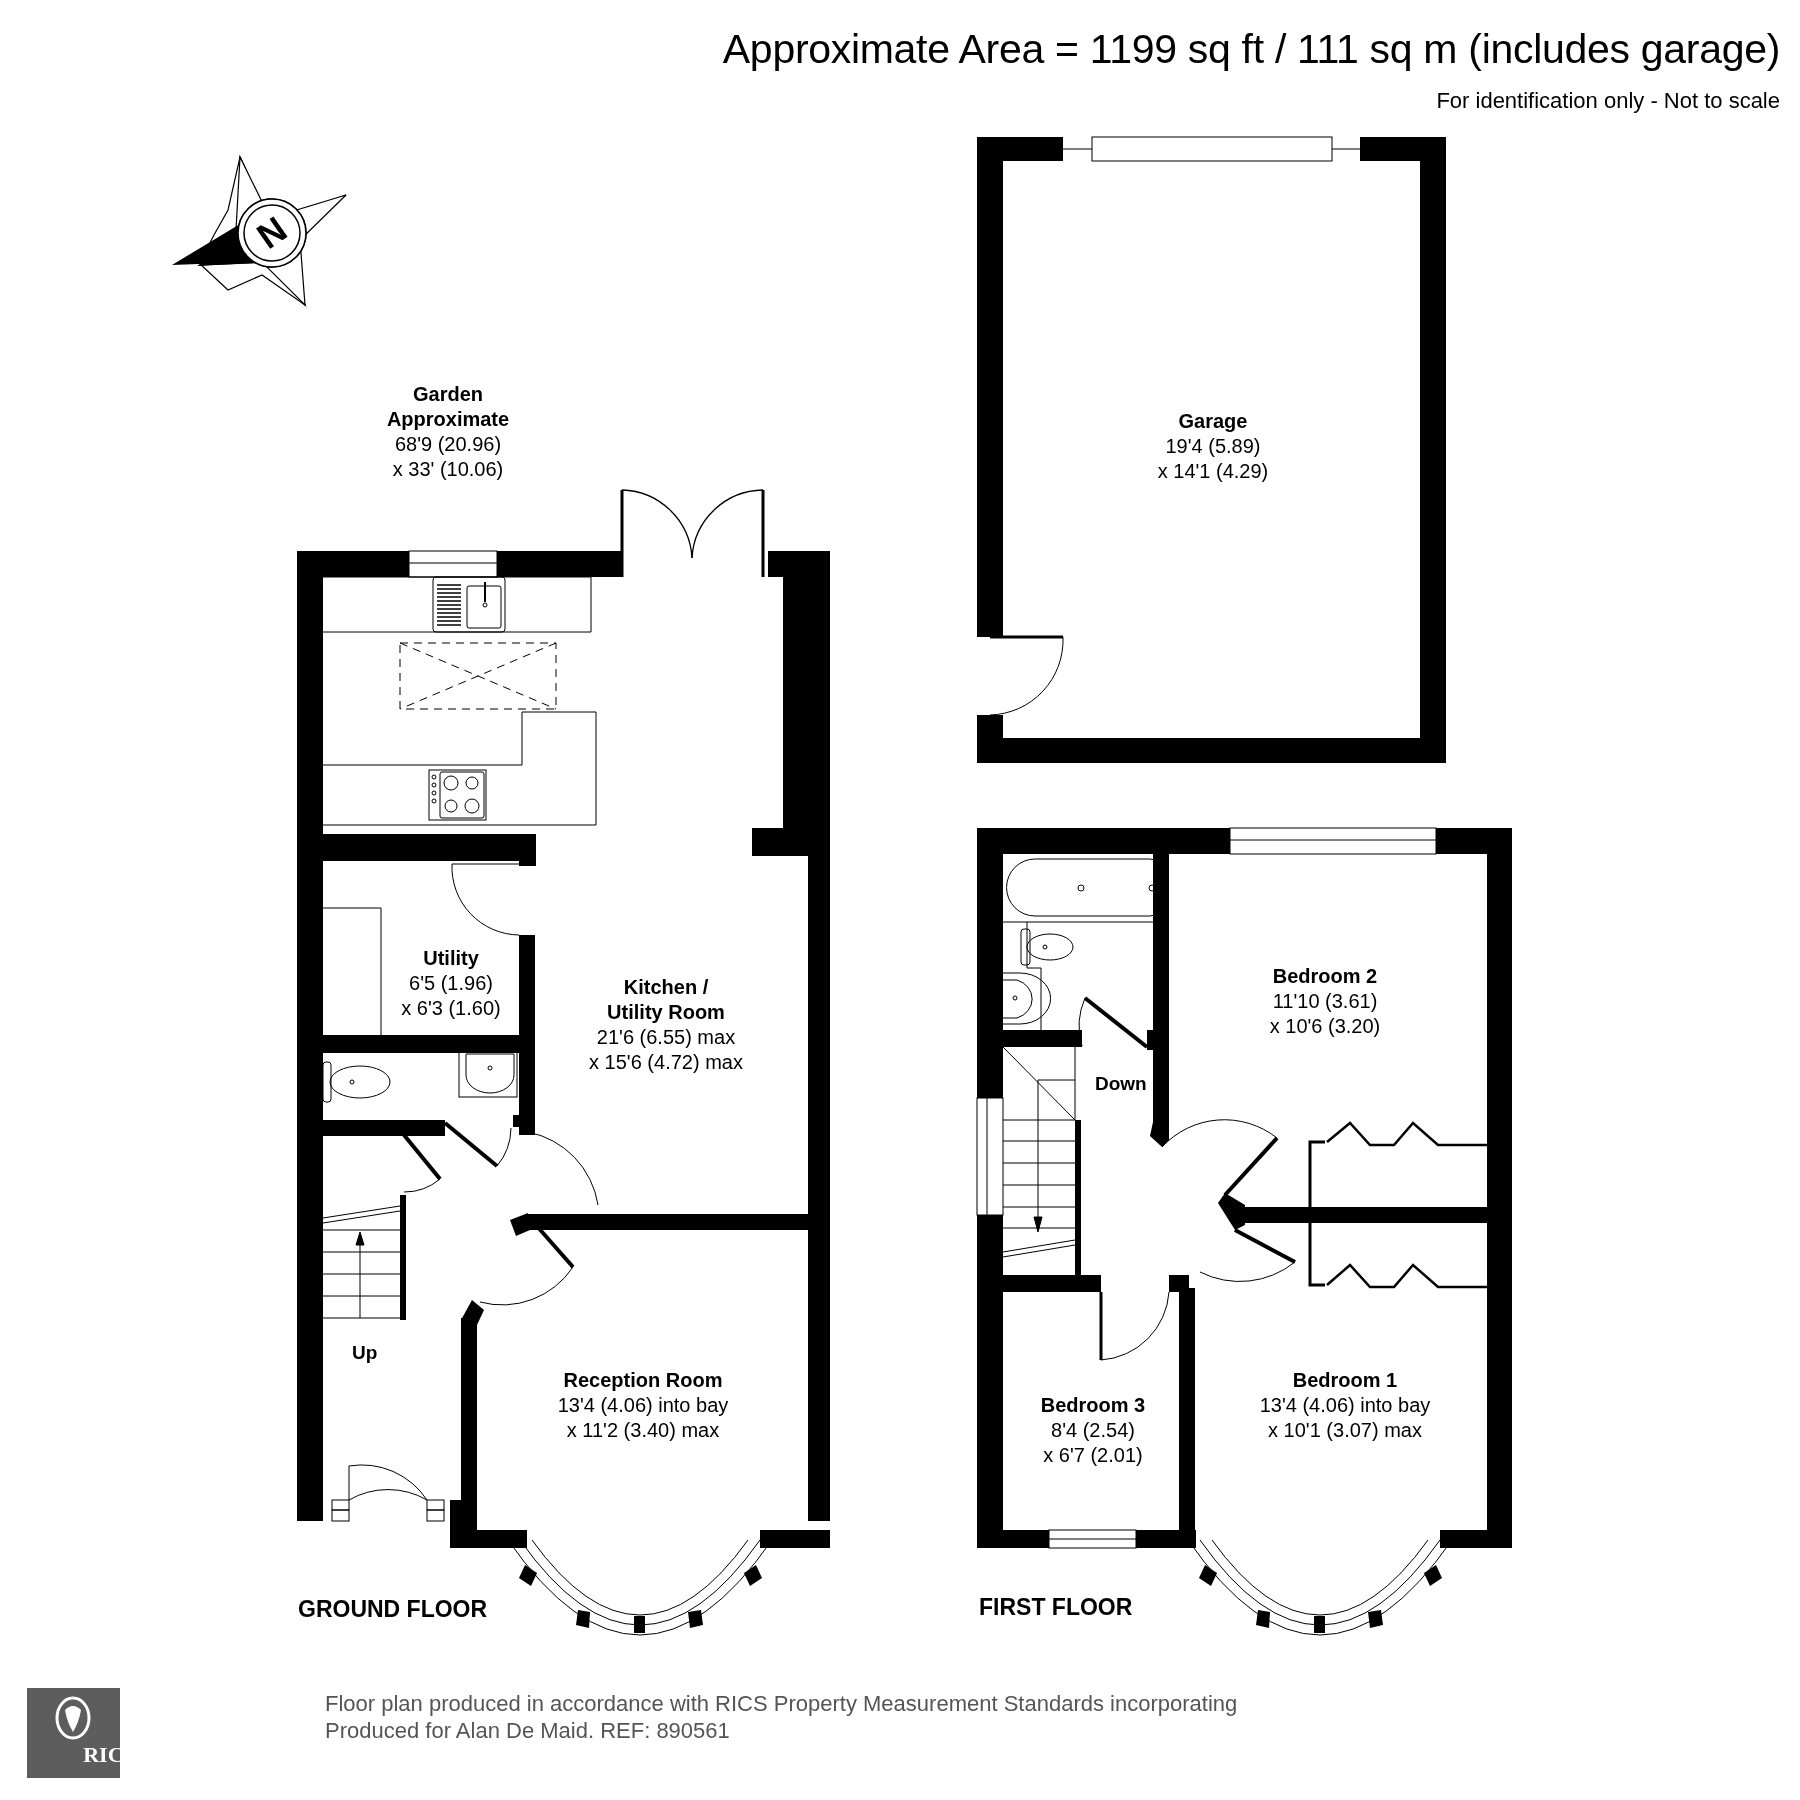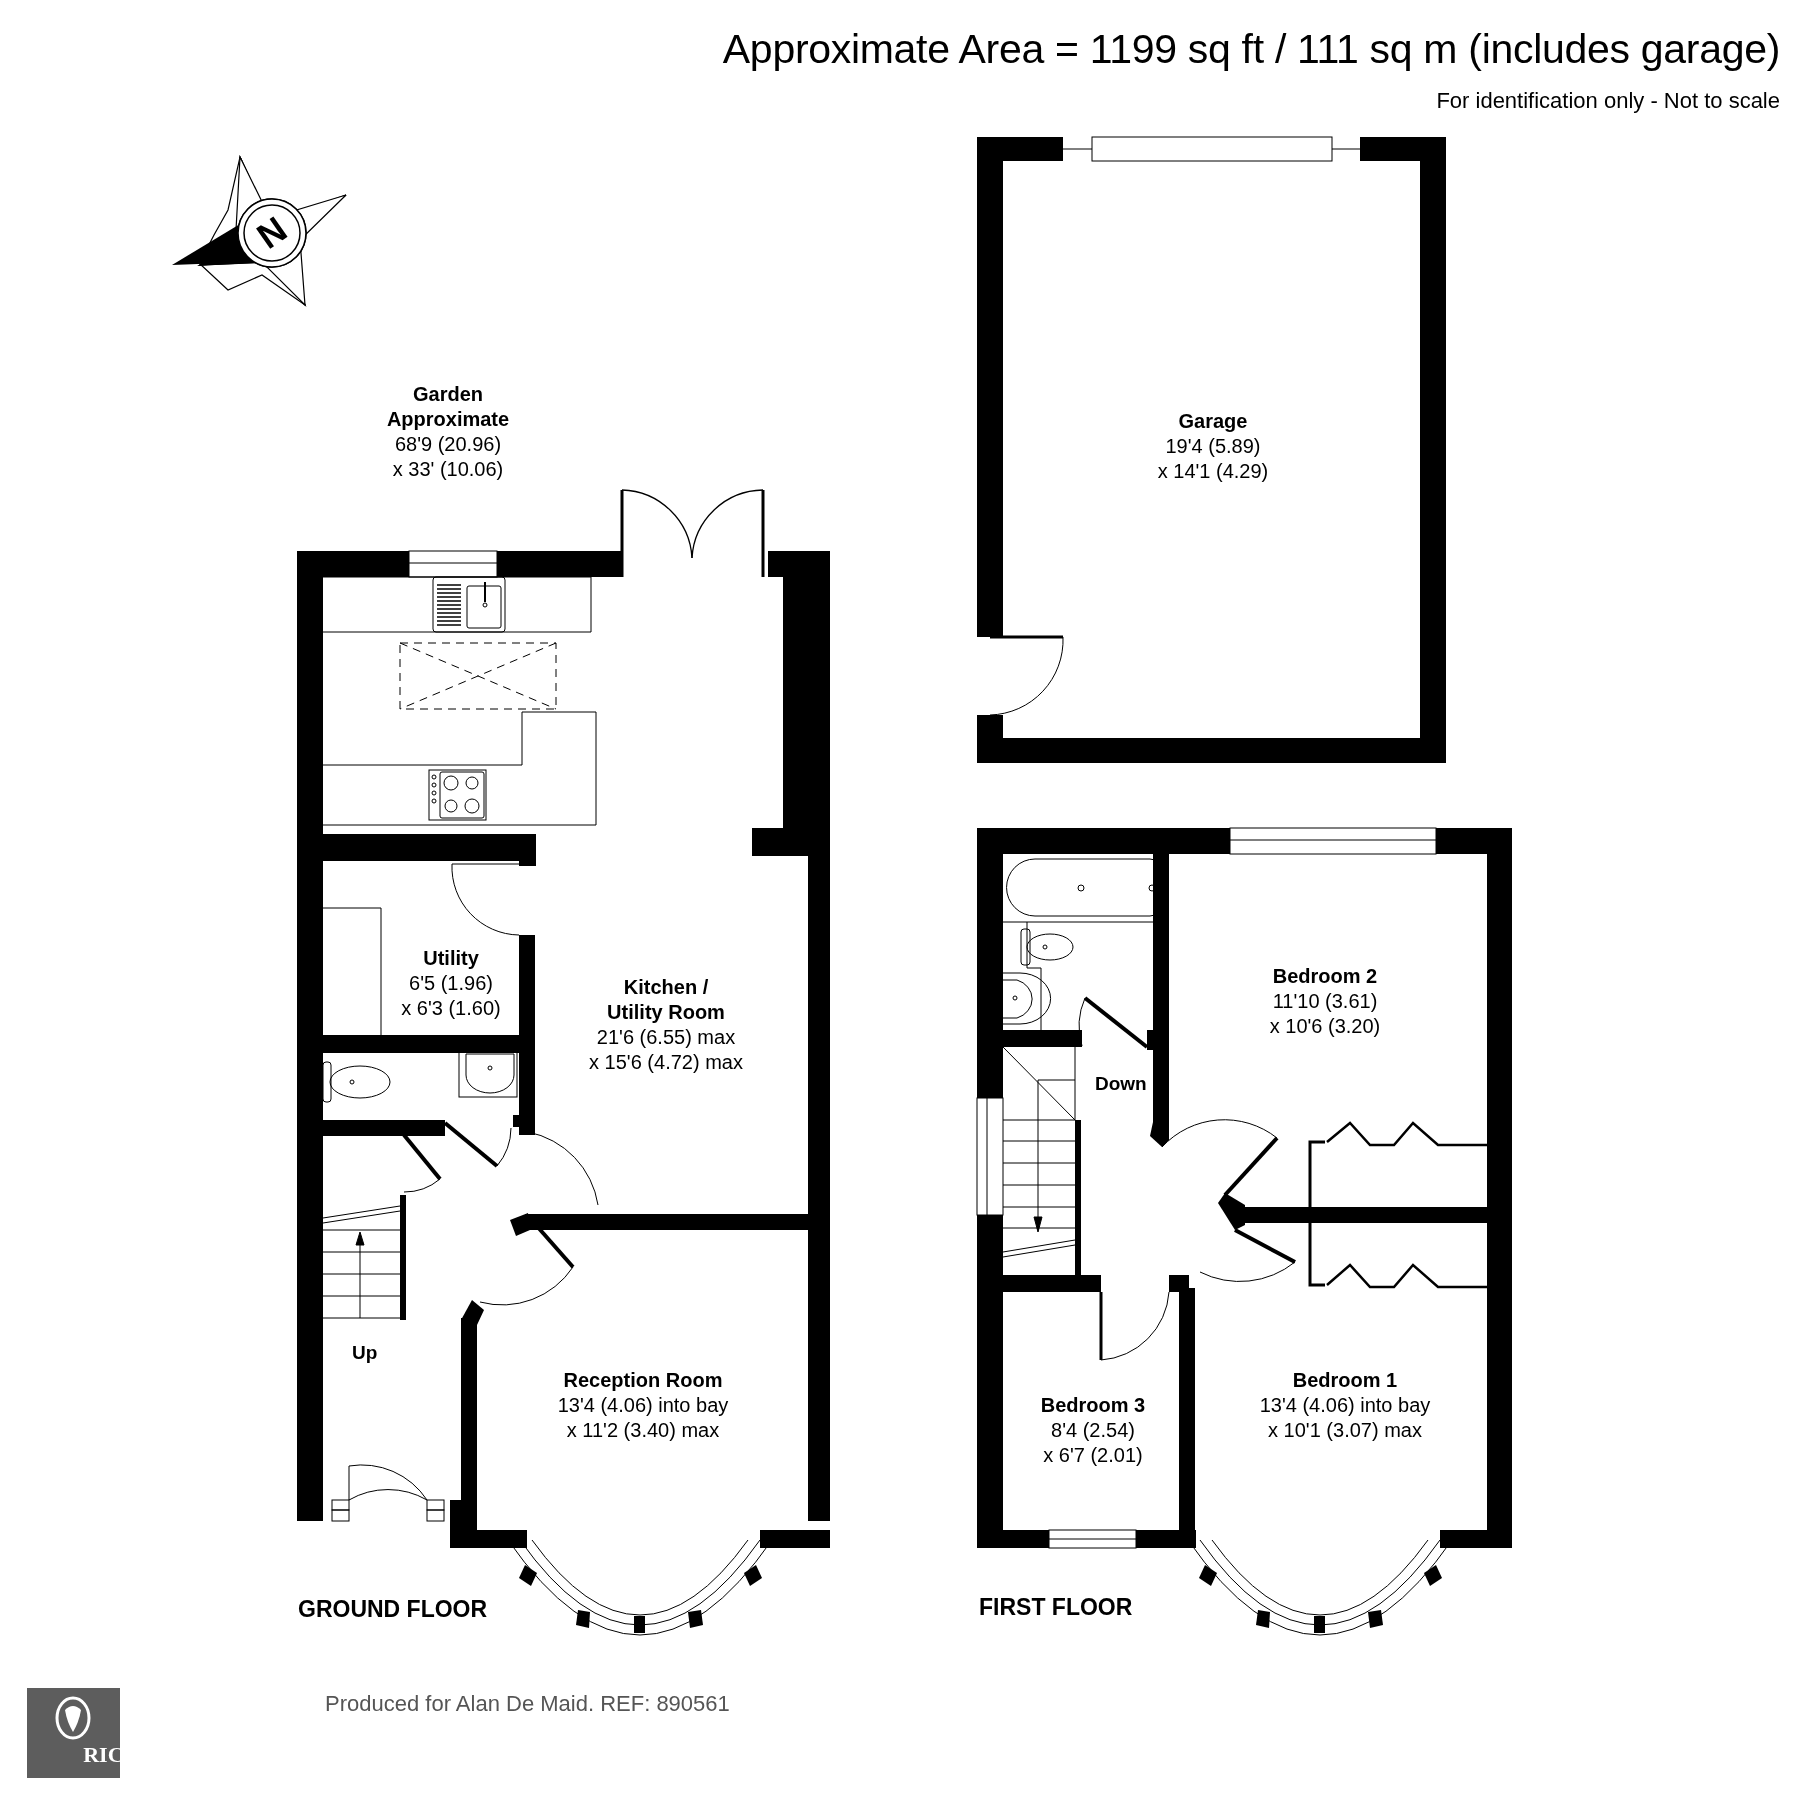--- a/index.html
+++ b/index.html
@@ -390,14 +390,15 @@
 <div class="rics">
   <div class="left">
     <svg width="93" height="55" viewBox="0 0 93 55">
       <ellipse cx="46" cy="30" rx="16" ry="20" fill="none" stroke="#fff" stroke-width="3"></ellipse>
       <path d="M38,22 Q46,14 54,22 Q52,34 46,44 Q40,34 38,22 Z" fill="#fff"></path>
     </svg>
     <div class="brand">RICS</div>
   </div>
 </div>
 <div class="footer-text">
+  <div>Floor plan produced in accordance with RICS Property Measurement Standards incorporating</div>
   <div>Produced for Alan De Maid.   REF: 890561</div>
 </div>
 
 </body></html>

